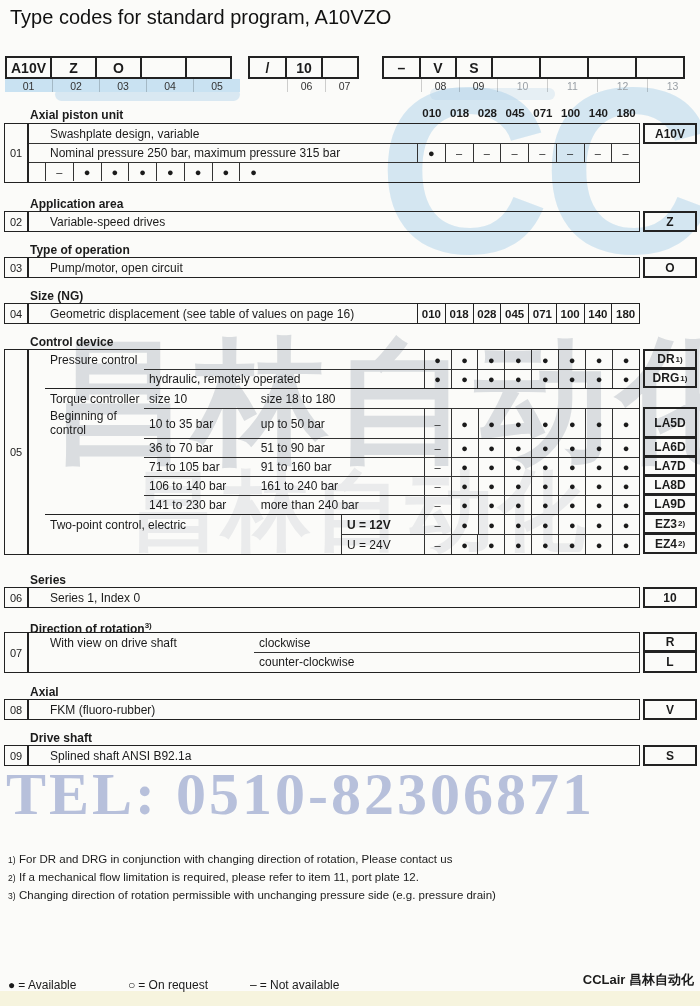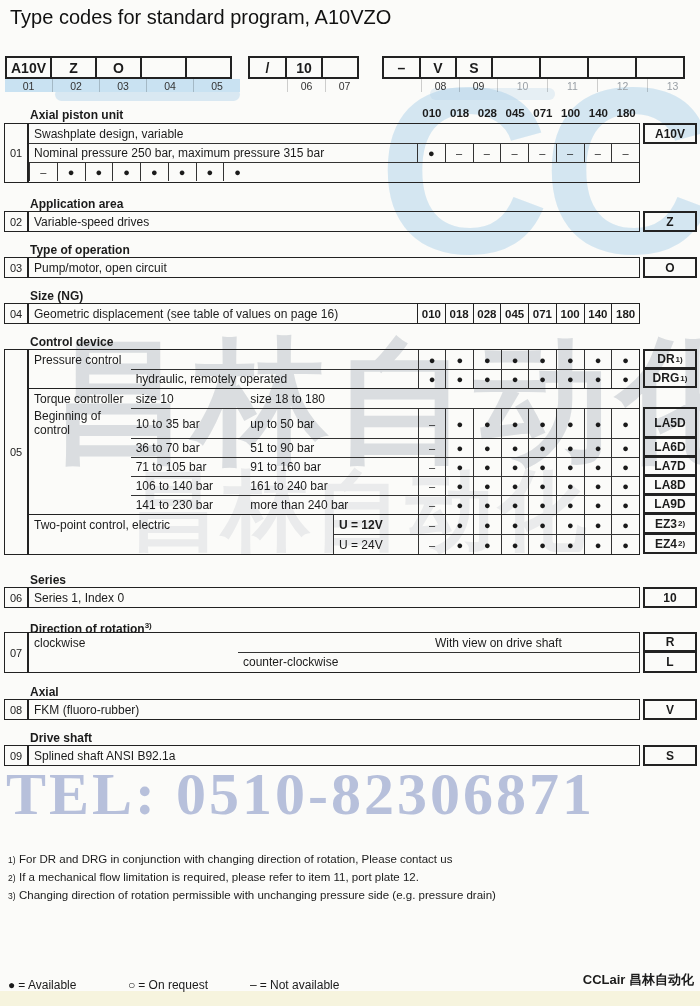--- a/index.html
+++ b/index.html
@@ -34,21 +34,21 @@
   .hsup{font-size:8px;vertical-align:super;}
   .colhdr{position:absolute;left:418px;top:107px;width:222px;display:flex;z-index:1;}
   .ch{flex:1;text-align:center;font-weight:700;font-size:11.5px;color:#1b1b1b;}
 
   
   .sect{position:absolute;left:4px;width:693px;z-index:1;}
   .sn{position:absolute;left:0;top:0;bottom:0;width:24px;border:1.5px solid #222;box-sizing:border-box;
       display:flex;align-items:center;justify-content:center;font-size:11px;color:#222;}
   .sbody{position:absolute;left:24px;top:0;bottom:0;width:612px;border:1.5px solid #222;box-sizing:border-box;
          display:flex;flex-direction:column;overflow:hidden;}
-  .r{display:flex;box-sizing:border-box;flex:none;}
+  .r{display:flex;box-sizing:border-box;flex:none;padding-left:16px;}
   .cell{box-sizing:border-box;overflow:hidden;}
   .lblp{padding-left:5px;display:flex;align-items:center;font-size:12px;white-space:nowrap;}
   .topalign{align-items:flex-start;line-height:14px;white-space:normal;padding-top:1px;}
   .dots{width:222px;display:flex;box-sizing:border-box;}
   .dc{flex:1;border-left:1px solid #333;display:flex;align-items:center;justify-content:center;
       font-size:11px;box-sizing:border-box;}
   .sc{flex:1;border-left:1.5px solid #222;display:flex;align-items:center;justify-content:center;
       font-weight:700;font-size:11.5px;box-sizing:border-box;}
   .ct{border-top:1px solid #333;}
   .ctk{border-top:1.5px solid #222;}
@@ -410,22 +410,22 @@
     <div class="code" style="top:0;height:21px;">
         <span>10</span>
       </div>
   </div>
 
   <div class="shdr" style="top:619px;"><span>Direction of rotation</span><span class="hsup">3)</span></div>
   <div class="sect" style="top:632px;height:41px;">
     <div class="sn">07</div>
     <div class="sbody">
       <div class="r" style="height:19px;">
+        <div class="cell lblp" style="width:209px;">With view on drive shaft</div>
         <div class="cell lblp grow">clockwise</div>
-        <div class="cell lblp" style="width:209px;">With view on drive shaft</div>
       </div>
       <div class="r" style="height:19px;">
         <div class="cell" style="width:209px;"></div>
         <div class="cell ct lblp grow">counter-clockwise</div>
       </div>
     </div>
     <div class="code" style="top:0;height:20px;">
         <span>R</span>
       </div>
     <div class="code" style="top:19px;height:22px;">

